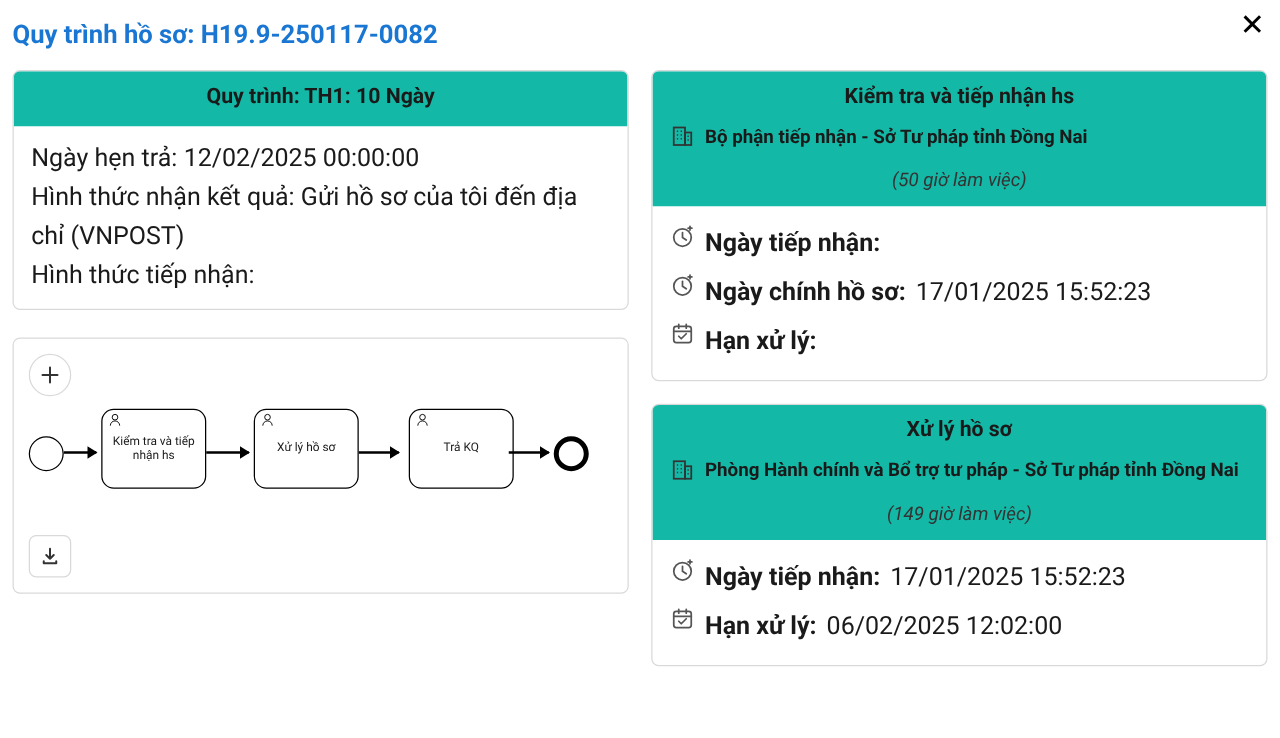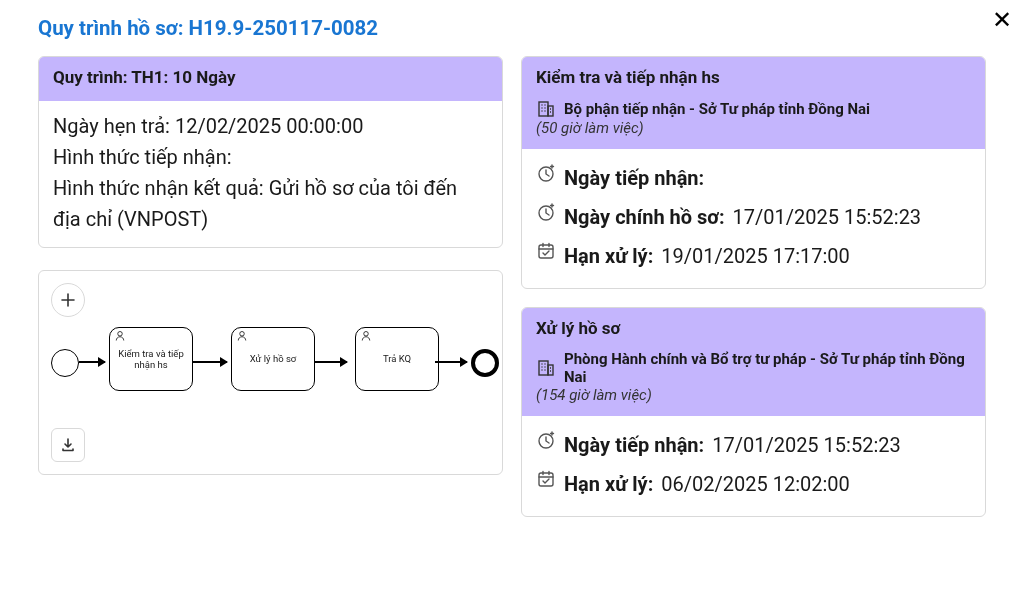--- a/index.html
+++ b/index.html
@@ -15,21 +15,21 @@
   .close-btn {
     position: absolute;
     top: 8px;
     right: 12px;
     font-size: 24px;
     cursor: pointer;
     line-height: 1;
     color: #000;
   }
   .container {
-    padding: 16px 38px;
+    padding: 16px 10px;
   }
   .title {
     color: #1976d2;
     font-size: 20.5px;
     font-weight: 700;
     margin-bottom: 16px;
   }
   .main-grid {
     display: grid;
     grid-template-columns: 1fr 1fr;
@@ -38,40 +38,41 @@
   }
   .left-col { display: flex; flex-direction: column; gap: 22px; }
   .right-col { display: flex; flex-direction: column; gap: 18px; }
 
   .panel {
     border: 1px solid #d9d9d9;
     border-radius: 6px;
     overflow: hidden;
   }
   .panel-header {
-    background: #c4b5fd;
+    background: #14b8a6;
     padding: 10px 14px 12px;
+    text-align: center;
   }
   .panel-header .h-title {
     font-weight: 700;
     font-size: 17px;
     margin-bottom: 2px;
   }
   .panel-header .h-sub {
     font-weight: 700;
     font-size: 15px;
     display: flex;
     align-items: center;
     gap: 8px;
     margin-top: 12px;
   }
   .panel-header .h-note {
     font-style: italic;
     font-size: 15px;
-    margin-top: 0;
+    margin-top: 16px;
     color: #333;
   }
   .panel-body {
     padding: 10px 14px 12px;
     font-size: 20px;
     line-height: 1.55;
   }
   .info-row {
     display: flex;
     align-items: flex-start;
@@ -179,22 +180,22 @@
 
   <div class="main-grid">
 
     <div class="left-col">
       <div class="panel">
         <div class="panel-header">
           <div class="h-title">Quy trình: TH1: 10 Ngày</div>
         </div>
         <div class="panel-body">
           <div><span>Ngày hẹn trả: </span><span>12/02/2025 00:00:00</span></div>
+          <div><span>Hình thức nhận kết quả: </span><span>Gửi hồ sơ của tôi đến địa chỉ (VNPOST)</span></div>
           <div><span>Hình thức tiếp nhận:</span></div>
-          <div><span>Hình thức nhận kết quả: </span><span>Gửi hồ sơ của tôi đến địa chỉ (VNPOST)</span></div>
         </div>
       </div>
 
       <div class="diagram-panel">
         <div class="icon-btn zoom-btn">
           <svg class="inline-icon" width="16" height="16" viewBox="0 0 16 16">
               <path d="M8 2v12M2 8h12" stroke="#333" stroke-width="1.6" stroke-linecap="round"></path>
             </svg>
         </div>
         <div class="icon-btn square download-btn">
@@ -268,36 +269,35 @@
               <span class="lbl">Ngày chính hồ sơ: </span>
               <span class="val">17/01/2025 15:52:23</span>
             </div>
             <div class="info-row">
               <svg class="inline-icon" width="20" height="20" viewBox="0 0 20 20">
                 <rect x="3" y="4" width="14" height="13" rx="2" stroke="#555" stroke-width="1.4" fill="none"></rect>
                 <path d="M3 8h14M7 2.5v3M13 2.5v3" stroke="#555" stroke-width="1.4" stroke-linecap="round"></path>
                 <path d="M7 12l2 2 4-4" stroke="#555" stroke-width="1.4" fill="none" stroke-linecap="round" stroke-linejoin="round"></path>
               </svg>
               <span class="lbl">Hạn xử lý: </span>
-              <span class="val">19/01/2025 17:17:00</span>
             </div>
           </div>
         </div>
         <div class="panel">
           <div class="panel-header">
             <div class="h-title">Xử lý hồ sơ</div>
             <div class="h-sub">
               <svg class="inline-icon" width="20" height="20" viewBox="0 0 20 20">
                 <rect x="3" y="3" width="9" height="14" stroke="#333" stroke-width="1.4" fill="none"></rect>
                 <rect x="12" y="7" width="5" height="10" stroke="#333" stroke-width="1.4" fill="none"></rect>
                 <path d="M5.5 6h1M8.5 6h1M5.5 9h1M8.5 9h1M5.5 12h1M8.5 12h1M14 10h1M14 13h1" stroke="#333" stroke-width="1.3"></path>
               </svg>
               <span>Phòng Hành chính và Bổ trợ tư pháp - Sở Tư pháp tỉnh Đồng Nai</span>
             </div>
-            <div class="h-note">(154 giờ làm việc)</div>
+            <div class="h-note">(149 giờ làm việc)</div>
           </div>
           <div class="panel-body">
             <div class="info-row">
               <svg class="inline-icon" width="20" height="20" viewBox="0 0 20 20">
                 <circle cx="10" cy="11" r="7" stroke="#555" stroke-width="1.4" fill="none"></circle>
                 <path d="M10 7v4l3 2" stroke="#555" stroke-width="1.4" fill="none" stroke-linecap="round"></path>
                 <path d="M14.5 3.5h3M16 2v3" stroke="#555" stroke-width="1.4" stroke-linecap="round"></path>
               </svg>
               <span class="lbl">Ngày tiếp nhận: </span>
               <span class="val">17/01/2025 15:52:23</span>

